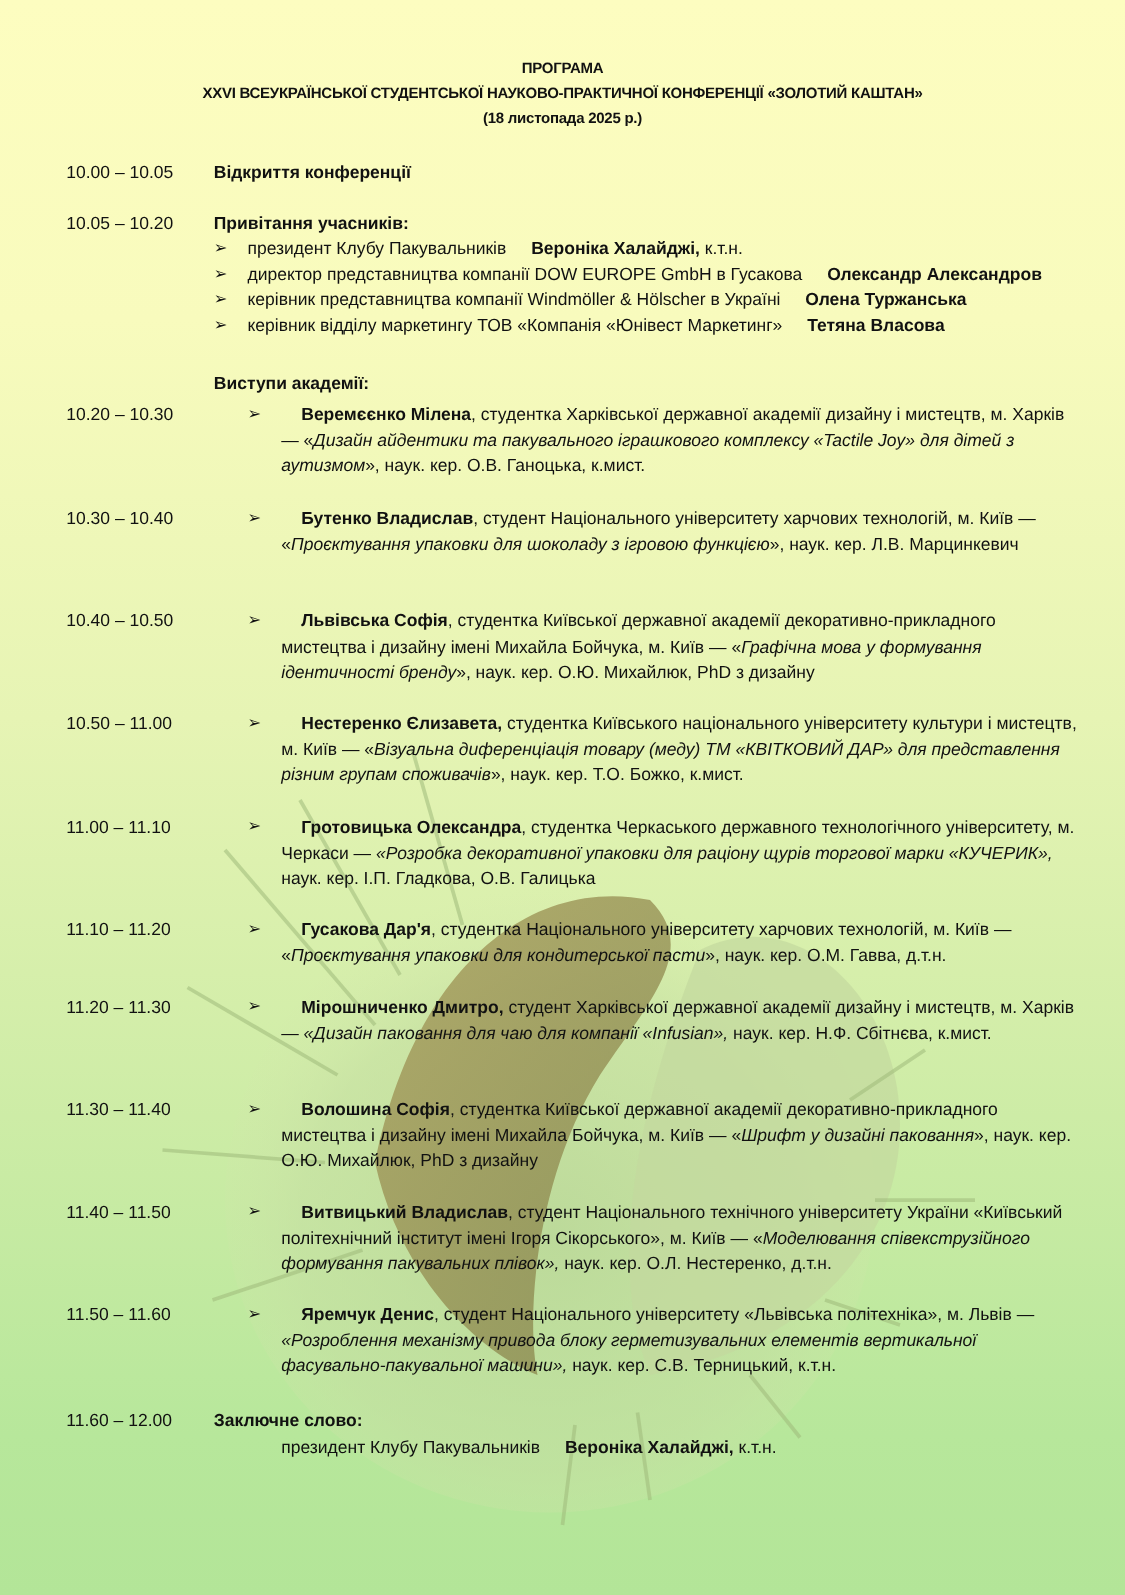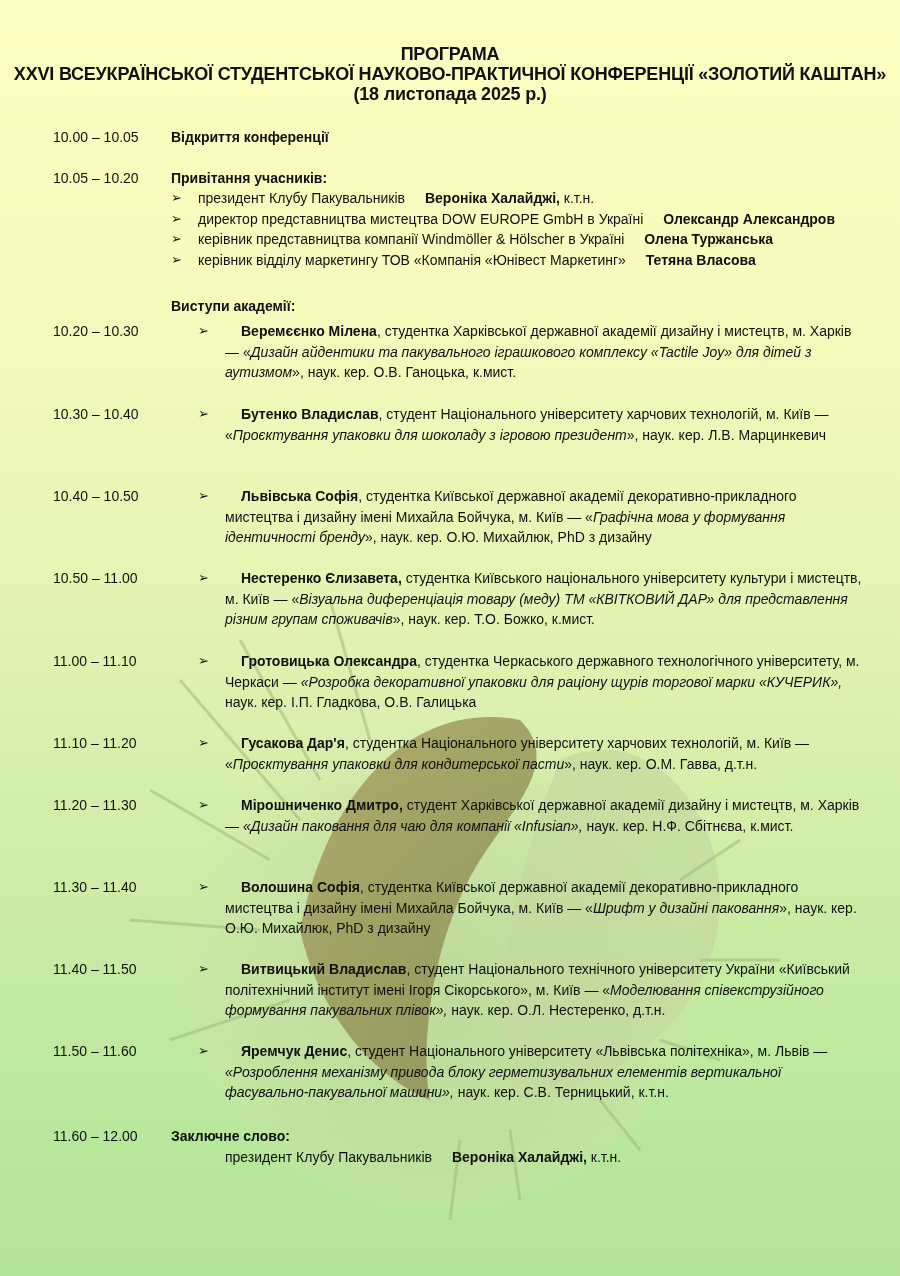--- a/index.html
+++ b/index.html
@@ -8,21 +8,21 @@
     background: linear-gradient(180deg, #fdfdc0 0%, #f8fbbd 20%, #e6f4b4 45%, #cdeca6 70%, #b7e79b 90%, #b3e598 100%);
     font-family: "Liberation Sans", sans-serif;
     color: #111;
   }
   .chestnut {
     position: absolute; left: 0; top: 0; width: 900px; height: 1276px; pointer-events: none;
   }
   .page { position: absolute; left: 0; top: 0; width: 900px; height: 1276px; }
   .header {
     position: absolute; top: 44px; left: 0; width: 900px; text-align: center;
-    font-weight: bold; font-size: 18px; line-height: 20px; letter-spacing: -0.2px;
+    font-weight: bold; font-size: 12px; line-height: 20px; letter-spacing: -0.2px;
   }
   .row { position: absolute; left: 53px; font-size: 14px; line-height: 20.5px; }
   .time { position: absolute; left: 0; top: 0; width: 115px; white-space: nowrap; }
   .heading { position: absolute; left: 118px; top: 0; font-weight: bold; white-space: nowrap; }
   .bullet-line { position: absolute; left: 145px; white-space: nowrap; }
   .arrow { position: absolute; left: -27px; top: 0; font-size: 13px; }
   .entry { position: absolute; left: 172px; top: 0; width: 640px; }
   .entry .arrow { left: -27px; }
   b { font-weight: bold; margin-left: 16px; }
   i { font-style: italic; }
@@ -79,21 +79,21 @@
     <span class="time">10.05 – 10.20</span>
     <span class="heading">Привітання учасників:</span>
   </div>
   <div class="row" style="top:188px;">
     <div class="bullet-line" style="top:0px;">
       <span class="arrow">➢</span>
       <span>президент Клубу Пакувальників </span><b>Вероніка Халайджі,</b><span> к.т.н.</span>
     </div>
     <div class="bullet-line" style="top:20.5px;">
       <span class="arrow">➢</span>
-      <span>директор представництва мистецтва  DOW EUROPE GmbH в Україні </span><b>Олександр Александров</b><span></span>
+      <span>директор представництва компанії  DOW EUROPE GmbH в Гусакова </span><b>Олександр Александров</b><span></span>
     </div>
     <div class="bullet-line" style="top:41px;">
       <span class="arrow">➢</span>
       <span>керівник представництва компанії Windmöller &amp; Hölscher в Україні </span><b>Олена Туржанська</b><span></span>
     </div>
     <div class="bullet-line" style="top:61.5px;">
       <span class="arrow">➢</span>
       <span>керівник відділу маркетингу ТОВ «Компанія «Юнівест Маркетинг» </span><b>Тетяна Власова</b><span></span>
     </div>
   </div>
@@ -102,21 +102,21 @@
     <span class="heading">Виступи академії:</span>
   </div>
 
   <div id="talks">
       <div class="row" style="top: 321px;">
         <span class="time">10.20 – 10.30</span>
         <div class="entry"><span class="arrow">➢</span><b>Веремєєнко Мілена</b><span>, студентка Харківської державної академії дизайну і мистецтв, м. Харків — «</span><i>Дизайн айдентики та пакувального іграшкового комплексу «Tactile Joy» для дітей з аутизмом</i><span>», наук. кер. О.В. Ганоцька, к.мист.</span></div>
       </div>
       <div class="row" style="top: 404px;">
         <span class="time">10.30 – 10.40</span>
-        <div class="entry"><span class="arrow">➢</span><b>Бутенко Владислав</b><span>, студент Національного університету харчових технологій, м. Київ — «</span><i>Проєктування упаковки для шоколаду з ігровою президент</i><span>», наук. кер. Л.В. Марцинкевич</span></div>
+        <div class="entry"><span class="arrow">➢</span><b>Бутенко Владислав</b><span>, студент Національного університету харчових технологій, м. Київ — «</span><i>Проєктування упаковки для шоколаду з ігровою функцією</i><span>», наук. кер. Л.В. Марцинкевич</span></div>
       </div>
       <div class="row" style="top: 486px;">
         <span class="time">10.40 – 10.50</span>
         <div class="entry"><span class="arrow">➢</span><b>Львівська Софія</b><span>, студентка Київської державної академії декоративно-прикладного мистецтва і дизайну імені Михайла Бойчука, м. Київ — «</span><i>Графічна мова у формування ідентичності бренду</i><span>», наук. кер. О.Ю. Михайлюк, PhD з дизайну</span></div>
       </div>
       <div class="row" style="top: 568px;">
         <span class="time">10.50 – 11.00</span>
         <div class="entry"><span class="arrow">➢</span><b>Нестеренко Єлизавета,</b><span> студентка Київського національного університету культури і мистецтв, м. Київ — «</span><i>Візуальна диференціація товару (меду) ТМ «КВІТКОВИЙ ДАР» для представлення різним групам споживачів</i><span>», наук. кер. Т.О. Божко, к.мист.</span></div>
       </div>
       <div class="row" style="top: 651px;">

